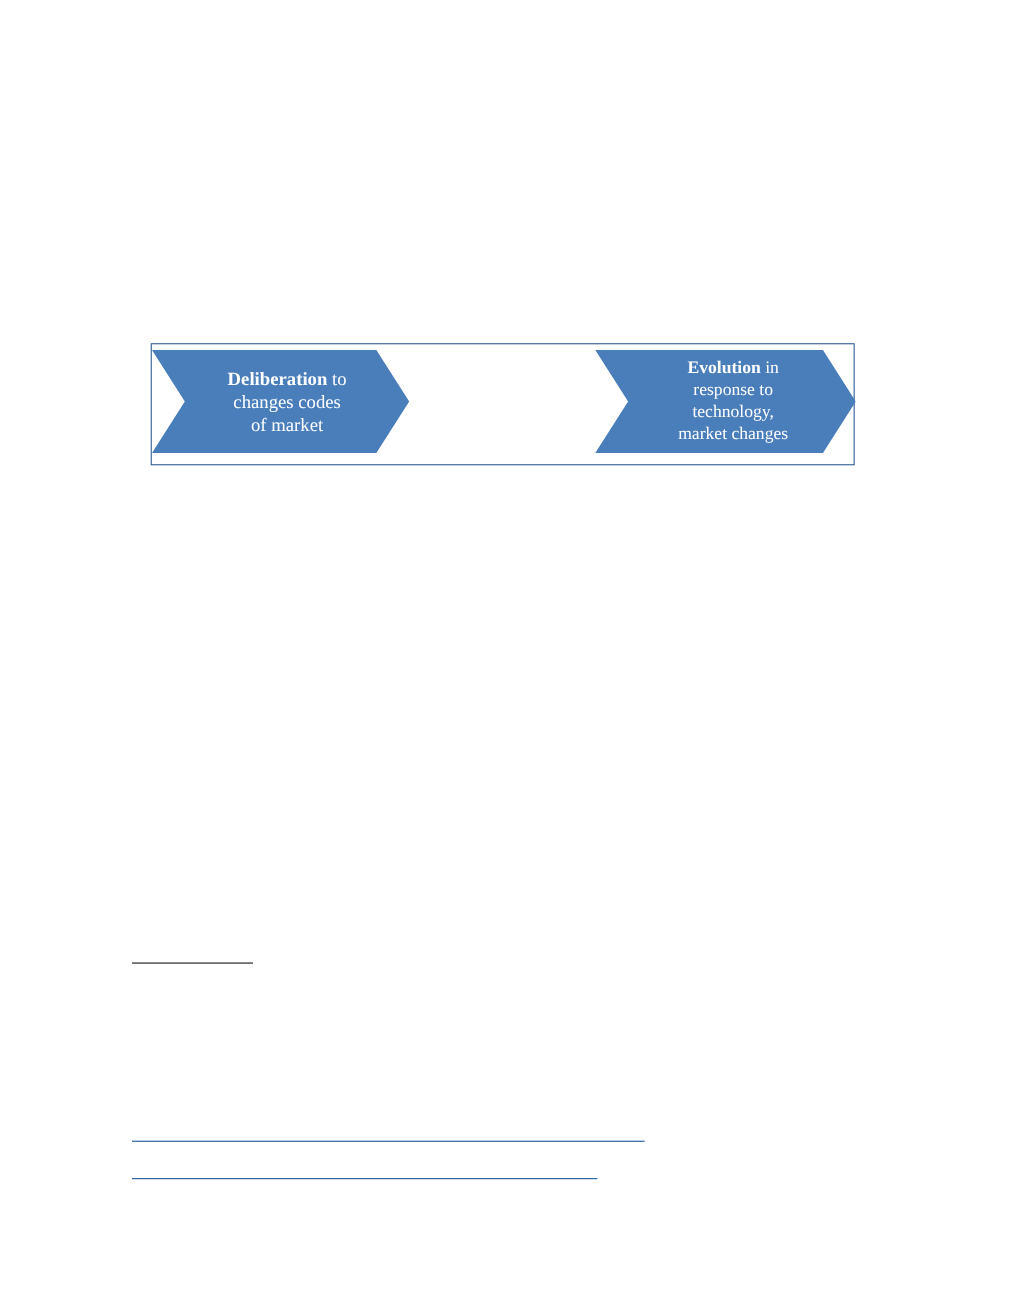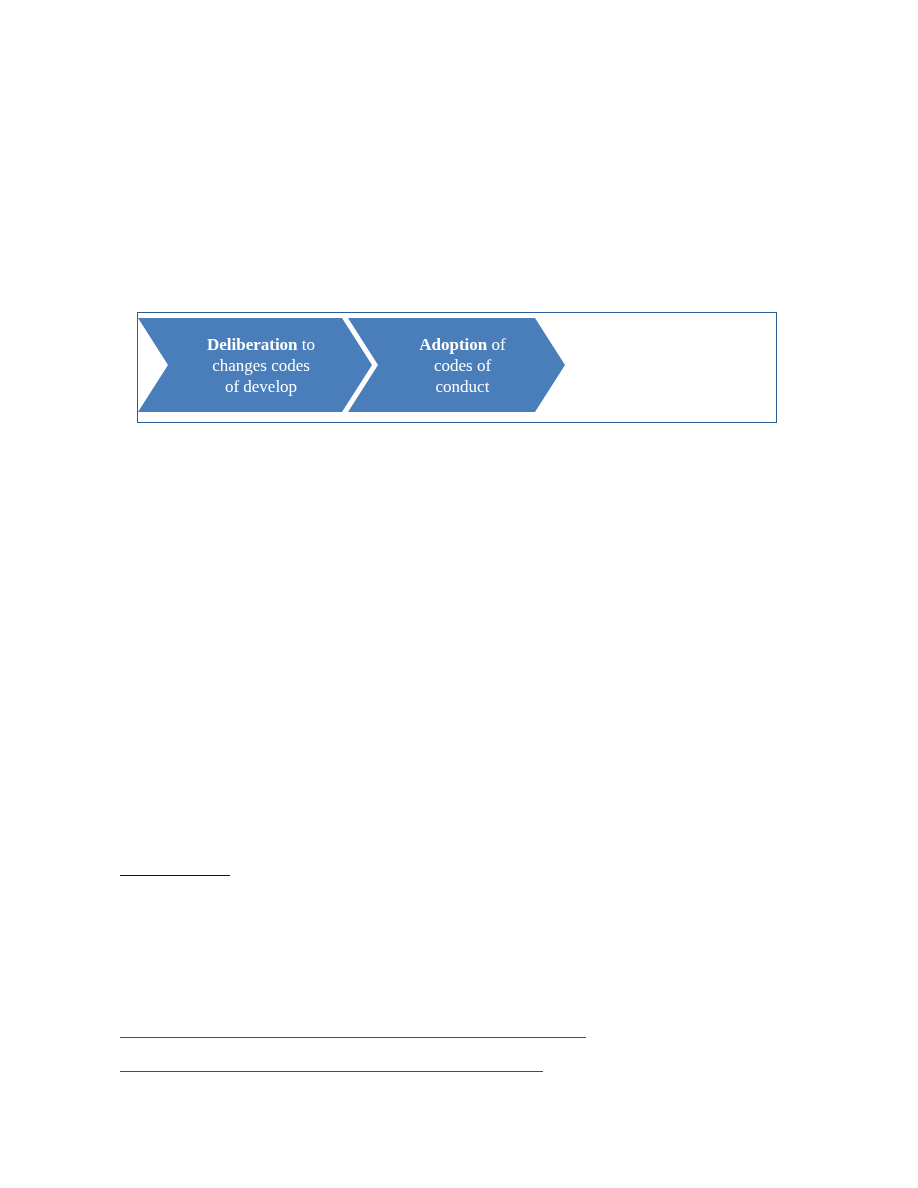--- a/index.html
+++ b/index.html
@@ -132,32 +132,33 @@
 
 <div class="page">
 
   <div class="diagram-frame">
     <div class="chevron-strip">
 
       <div class="chevron chevron-1">
         <div class="chevron-text">
           <span class="chevron-line"><span class="lead">Deliberation</span> to</span>
           <span class="chevron-line">changes codes</span>
-          <span class="chevron-line">of develop</span>
+          <span class="chevron-line">of market</span>
         </div>
       </div>
 
-      <div class="chevron chevron-2">
+
+      <div class="chevron chevron-3">
         <div class="chevron-text">
-          <span class="chevron-line"><span class="lead">Adoption</span> of</span>
-          <span class="chevron-line">codes of</span>
-          <span class="chevron-line">conduct</span>
+          <span class="chevron-line"><span class="lead">Evolution</span> in</span>
+          <span class="chevron-line">response to</span>
+          <span class="chevron-line">technology,</span>
+          <span class="chevron-line">market changes</span>
         </div>
       </div>
-
 
     </div>
   </div>
 
   <div class="footnote-rule"></div>
 
   <div class="link-underline link-underline-1">
     <span class="link-label"></span>
   </div>
   <div class="link-underline link-underline-2">

